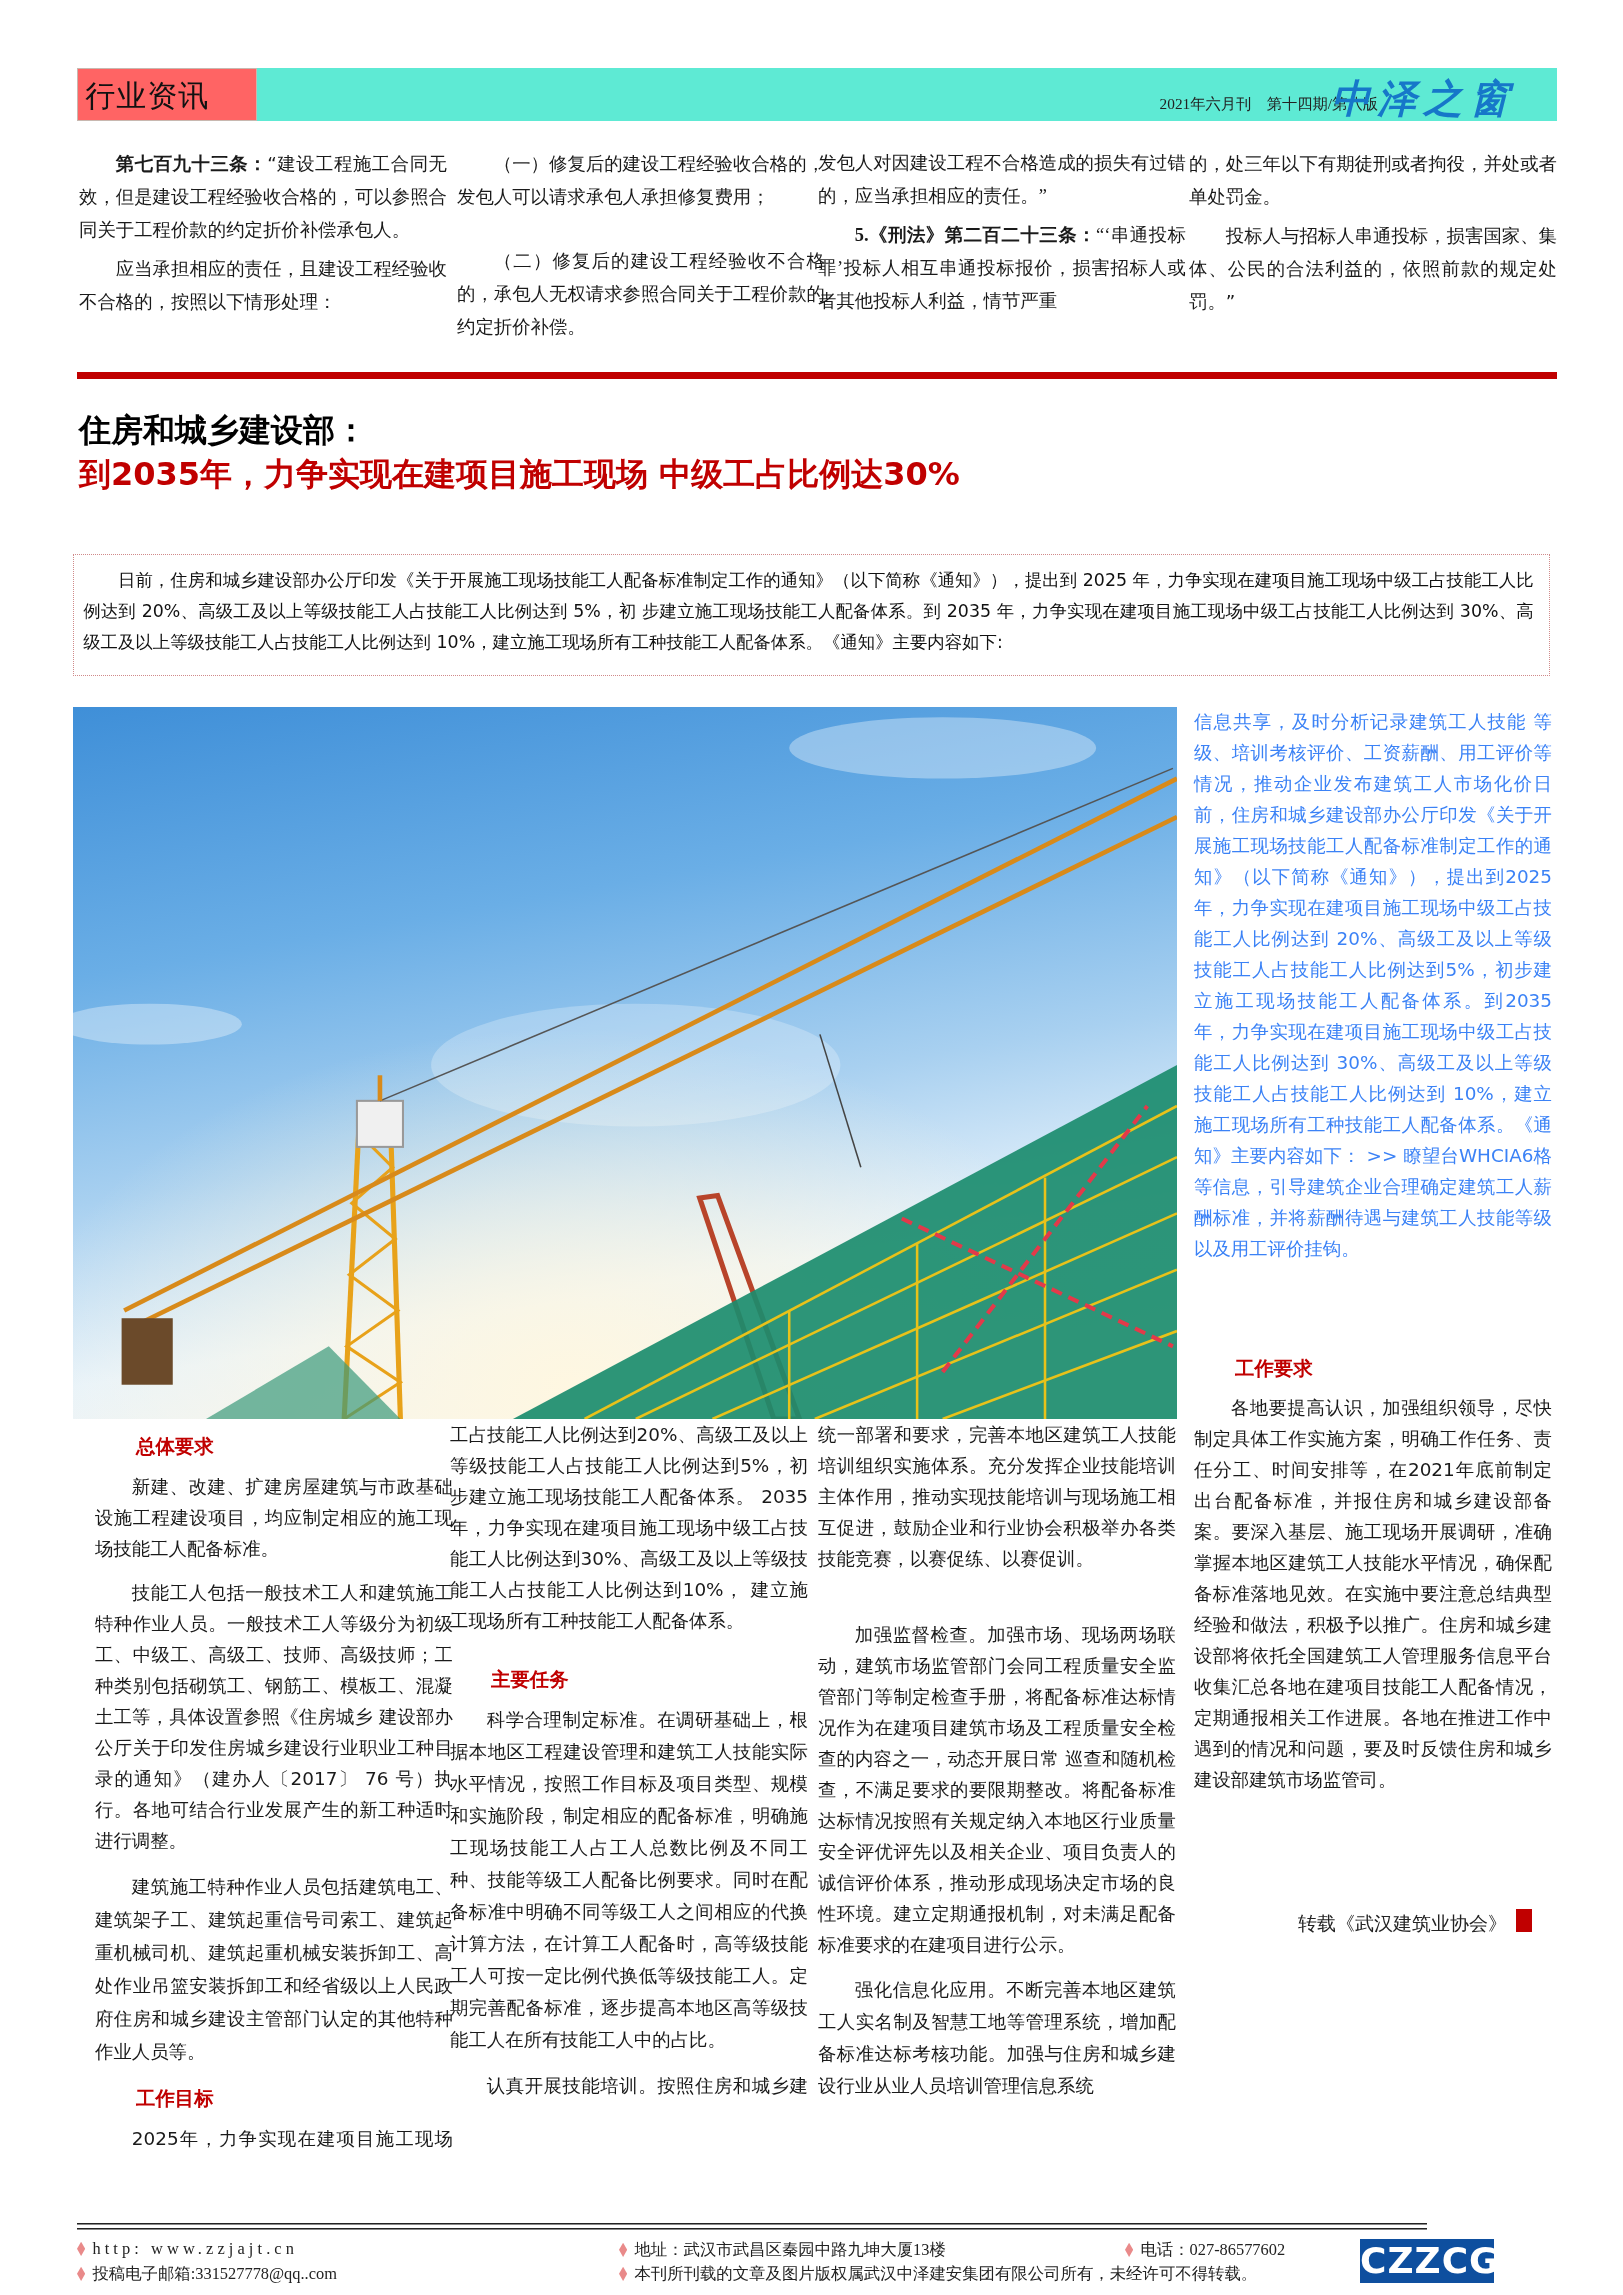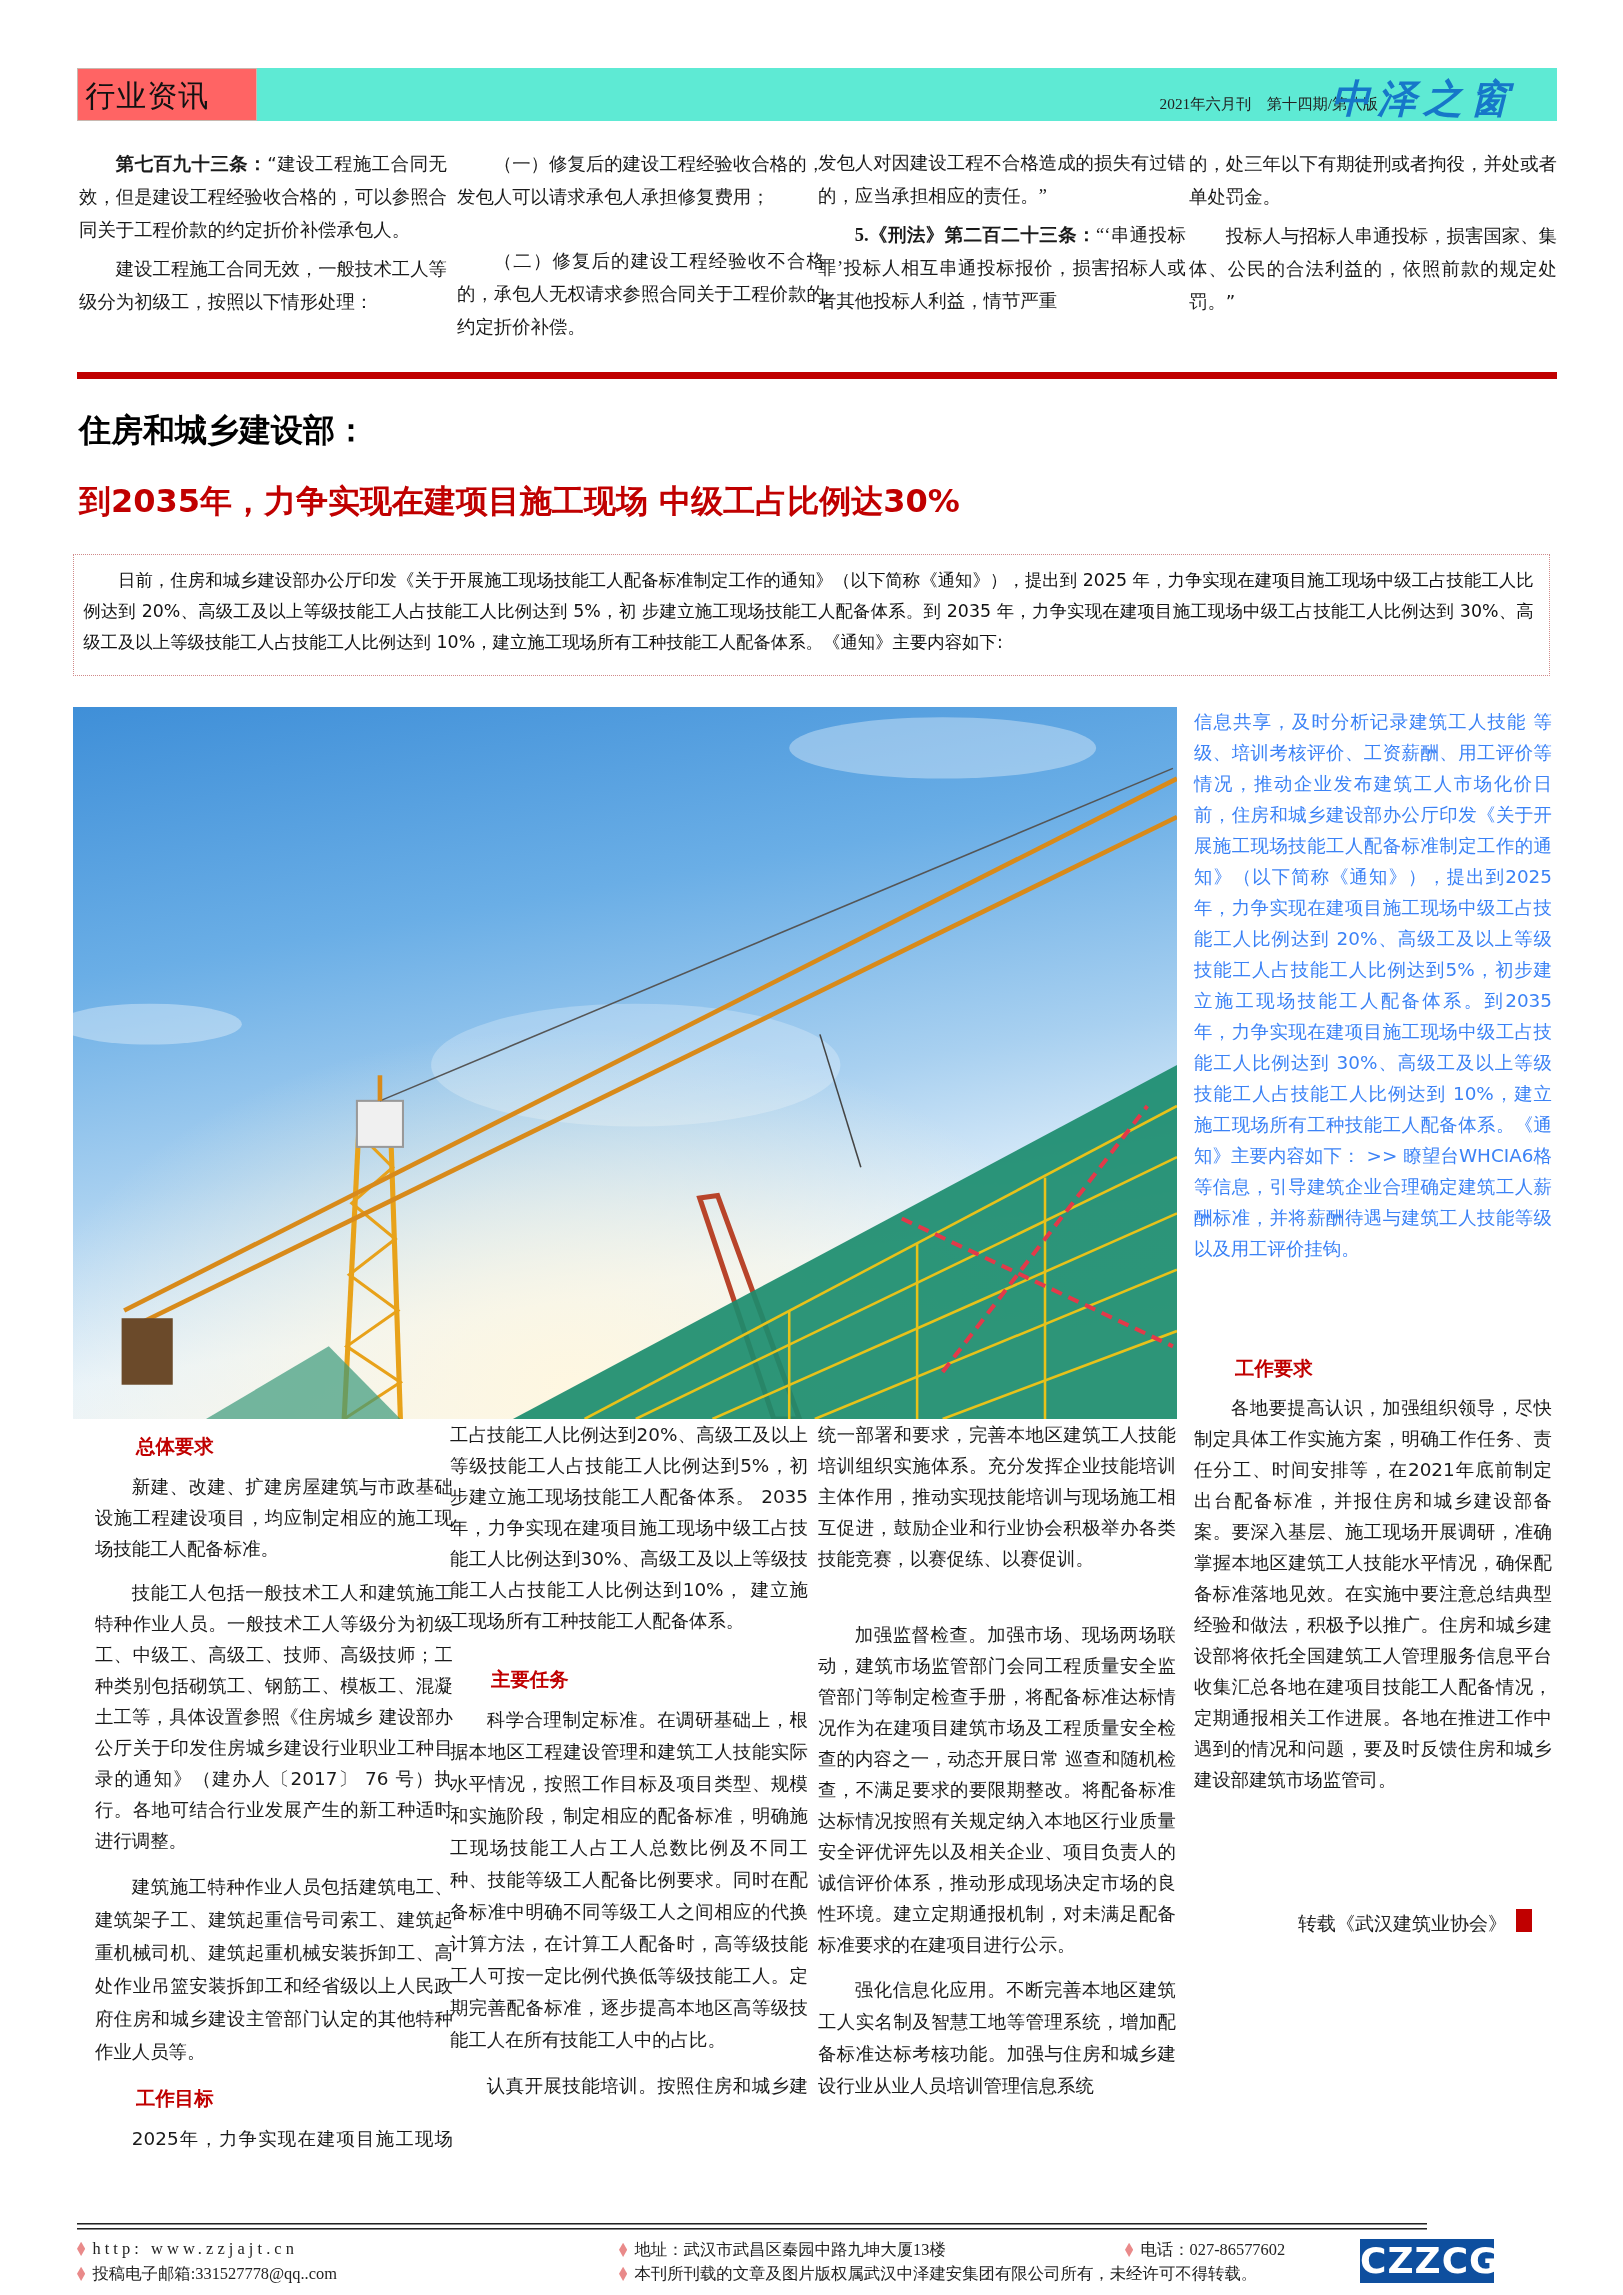--- a/index.html
+++ b/index.html
@@ -17,21 +17,21 @@
   .top-cols { position: absolute; left: 79px; top: 147px; width: 1473px; height: 215px; }
   .col { position: absolute; top: 0; width: 368px; font-size: 18.4px; line-height: 33px; color: #1a1a1a; }
   .col p { text-indent: 2em; text-align: justify; }
   .col p.noindent { text-indent: 0; }
   .col .gap { height: 6.1px; }
   .b { font-weight: bold; }
 
   .red-rule { position: absolute; left: 77px; top: 372px; width: 1480px; height: 7.2px; background: #c00000; }
 
   .title1 { position: absolute; left: 79px; top: 409px; font-size: 32px; font-weight: bold; color: #000; }
-  .title2 { position: absolute; left: 79px; top: 480px; font-size: 32px; font-weight: bold; color: #c00000; }
+  .title2 { position: absolute; left: 79px; top: 453px; font-size: 32px; font-weight: bold; color: #c00000; }
 
   .intro-box { position: absolute; left: 73px; top: 554px; width: 1477px; height: 122px; border: 1px dotted #d08a8a; padding: 10.2px 15.3px 0 9.2px; }
   .intro-box p { font-size: 17.4px; line-height: 31px; text-indent: 2em; color: #111; text-align: justify; }
 
   
   .photo { position: absolute; left: 73px; top: 707px; width: 1104px; height: 712px; overflow: hidden; background: linear-gradient(170deg, #3f8fd8 0%, #6aaee6 30%, #a8d0f0 55%, #e8f3fb 75%, #fff6e8 100%); }
   .photo svg { position: absolute; left: 0; top: 0; width: 100%; height: 100%; }
 
   
   .rcol { position: absolute; left: 1194px; top: 706px; width: 358px; font-size: 18.4px; line-height: 31px; color: #3b82f6; text-align: justify; }
@@ -63,21 +63,21 @@
     <span>行业资讯</span>
   </div>
   <div class="issue-info">2021年六月刊　第十四期/第八版</div>
   <div class="brand">中泽之窗</div>
 </div>
 
 <div class="top-cols">
   <div class="col" style="left:0;">
     <p><span class="b">第七百九十三条：</span><span>“建设工程施工合同无效，但是建设工程经验收合格的，可以参照合同关于工程价款的约定折价补偿承包人。</span></p>
     <div class="gap"></div>
-    <p>建设工程施工合同无效，一般技术工人等级分为初级工，按照以下情形处理：</p>
+    <p>应当承担相应的责任，且建设工程经验收不合格的，按照以下情形处理：</p>
   </div>
   <div class="col" style="left:378px;">
     <p>（一）修复后的建设工程经验收合格的，发包人可以请求承包人承担修复费用；</p>
     <div class="gap" style="height:31px"></div>
     <p>（二）修复后的建设工程经验收不合格的，承包人无权请求参照合同关于工程价款的约定折价补偿。</p>
   </div>
   <div class="col" style="left:739px;font-family:Liberation Serif, serif;">
     <p class="noindent">发包人对因建设工程不合格造成的损失有过错的，应当承担相应的责任。”</p>
     <div class="gap"></div>
     <p><span class="b">5.《刑法》第二百二十三条：</span><span>“‘串通投标罪’投标人相互串通投标报价，损害招标人或者其他投标人利益，情节严重</span></p>

